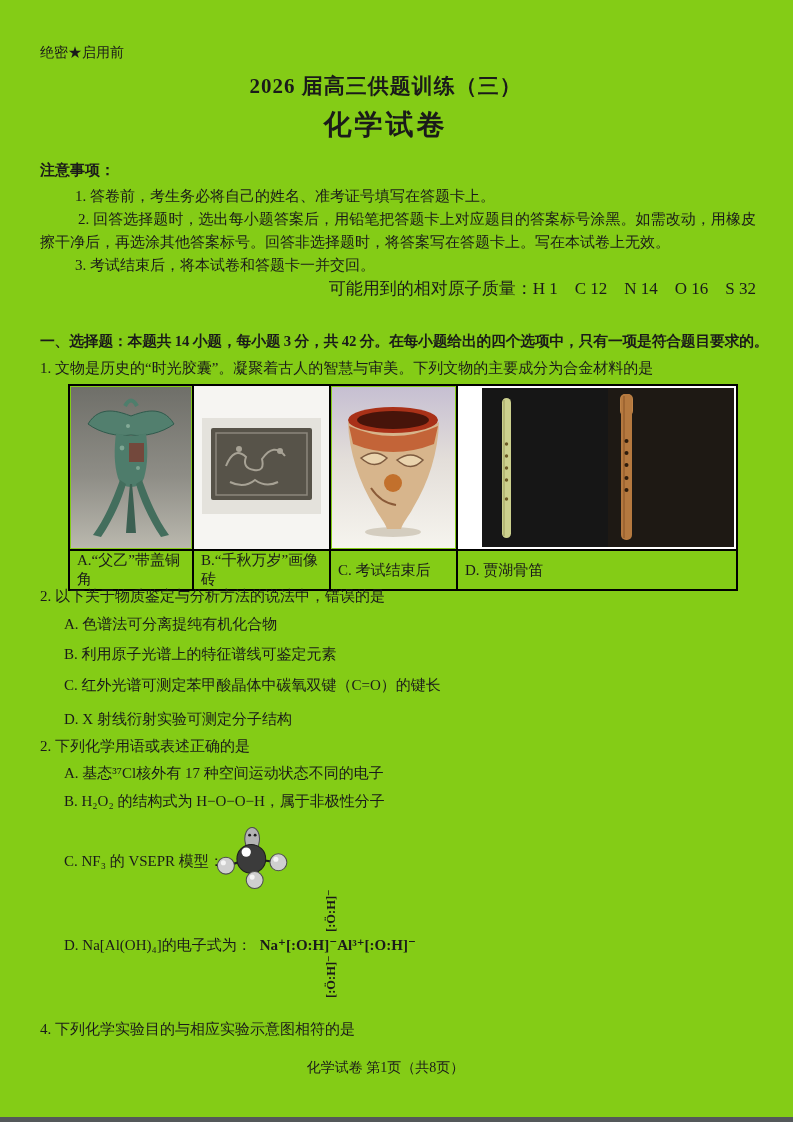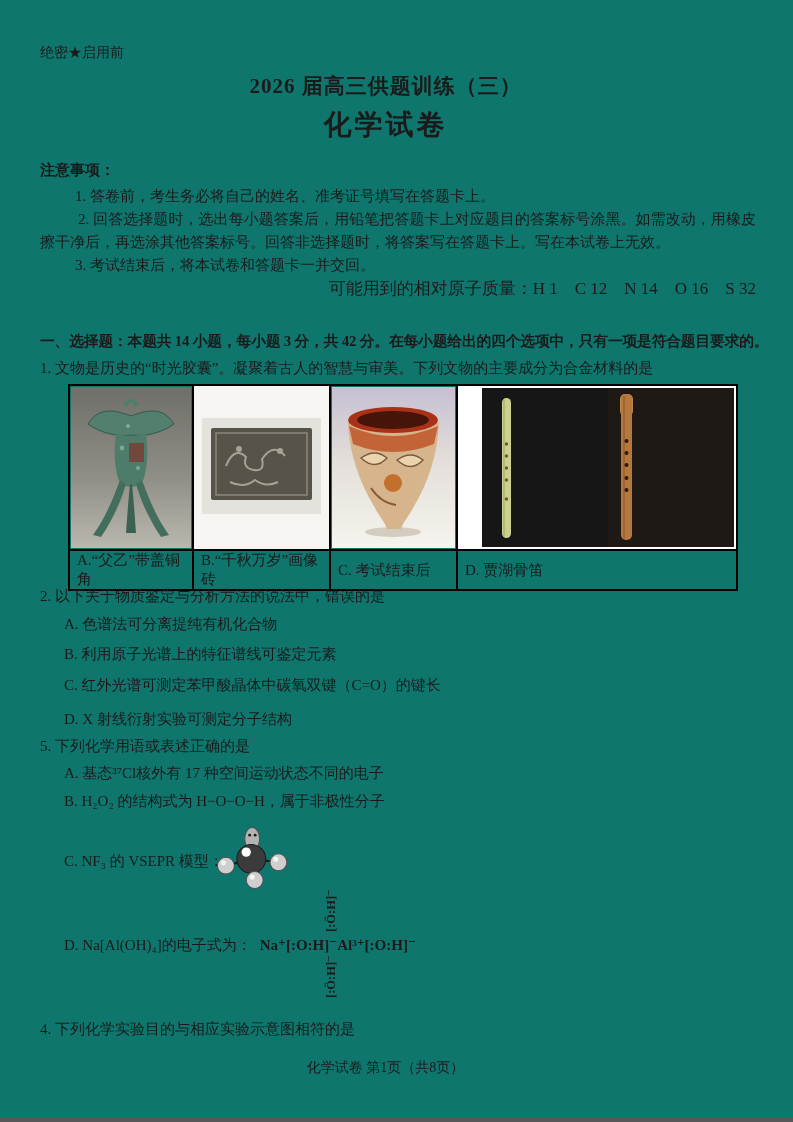--- a/index.html
+++ b/index.html
@@ -1,16 +1,16 @@
 <!DOCTYPE html>
 <html><head>
 <meta charset="utf-8">
 <style>
   html,body{margin:0;padding:0;background:#ffffff;}
-  #page{position:relative;width:793px;height:1122px;background:#0f766e;overflow:hidden;
+  #page{position:relative;width:793px;height:1122px;background:#84cc16;overflow:hidden;
         font-family:"Liberation Serif","DejaVu Serif",serif;color:#1a1a1a;}
   .abs{position:absolute;}
   .center{left:0;width:771px;text-align:center;}
   .secrecy{left:40px;top:44px;font-size:14px;}
   .title{top:72px;font-size:21px;font-weight:bold;letter-spacing:1px;}
   .subtitle{top:106px;font-size:28px;font-weight:bold;letter-spacing:3px;}
   .notice-h{left:40px;top:161px;font-size:15px;font-weight:bold;}
   .note{left:40px;width:716px;font-size:15px;line-height:23px;text-align:justify;}
   .n1{top:185px;text-indent:35px;}
   .n2{top:208px;text-indent:38px;}
@@ -143,21 +143,21 @@
     </tr>
   </tbody>
     </table>
 
   <div class="abs stem q2stem">2. 以下关于物质鉴定与分析方法的说法中，错误的是</div>
   <div class="abs opt" style="top:615px">A. 色谱法可分离提纯有机化合物</div>
   <div class="abs opt" style="top:645px">B. 利用原子光谱上的特征谱线可鉴定元素</div>
   <div class="abs opt" style="top:676px">C. 红外光谱可测定苯甲酸晶体中碳氧双键（C=O）的键长</div>
   <div class="abs opt" style="top:710px">D. X 射线衍射实验可测定分子结构</div>
 
-  <div class="abs stem q3stem">5. 下列化学用语或表述正确的是</div>
+  <div class="abs stem q3stem">2. 下列化学用语或表述正确的是</div>
   <div class="abs opt" style="top:764px">A. 基态³⁷Cl核外有 17 种空间运动状态不同的电子</div>
   <div class="abs opt" style="top:852px">C. NF₃ 的 VSEPR 模型：</div>
   <div class="abs opt" style="top:792px">B. H₂O₂ 的结构式为 H−O−O−H，属于非极性分子</div>
 
   <svg class="abs" style="left:212px;top:825px" width="82" height="72" viewBox="0 0 90 85">
     <path d="M44 3 C38 3 34.5 11 35.5 19 C36.5 27 40 31 44 31 C48 31 51.5 27 52.5 19 C53.5 11 50 3 44 3 Z" fill="#b3b3b3" stroke="#4d4d4d" stroke-width="1.2"></path>
     <circle cx="41" cy="12" r="1.7" fill="#1d1d1d"></circle>
     <circle cx="47.5" cy="12" r="1.7" fill="#1d1d1d"></circle>
     <line x1="43" y1="40" x2="14" y2="48" stroke="#1d1d1d" stroke-width="2.6"></line>
     <line x1="43" y1="40" x2="74" y2="44" stroke="#1d1d1d" stroke-width="2.6"></line>

